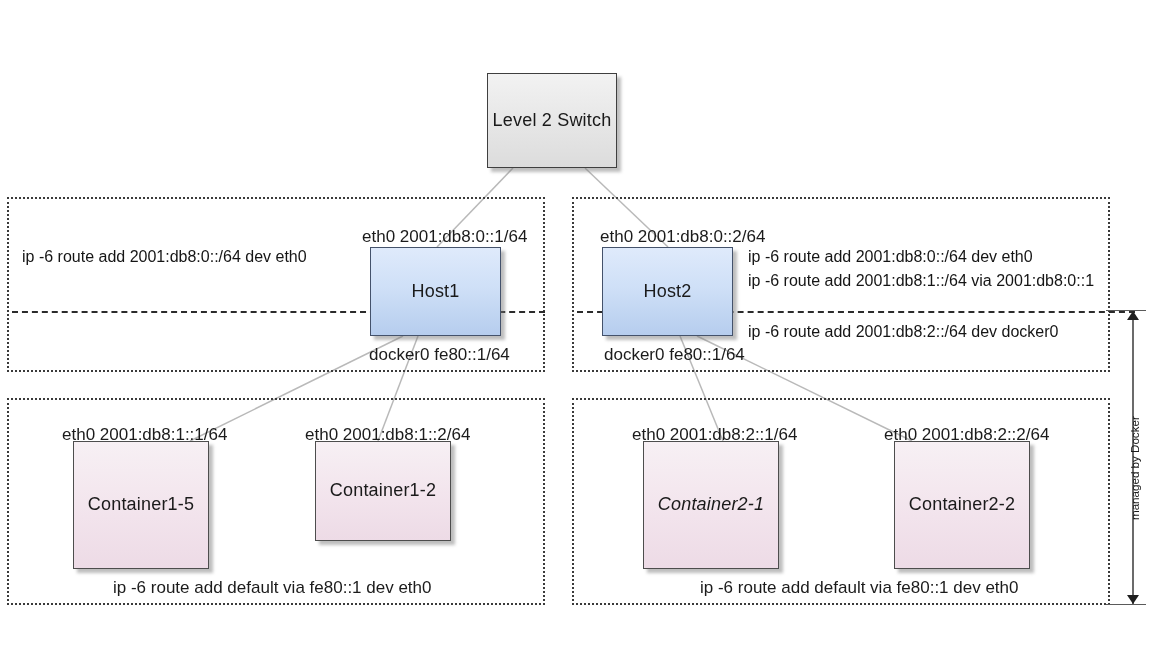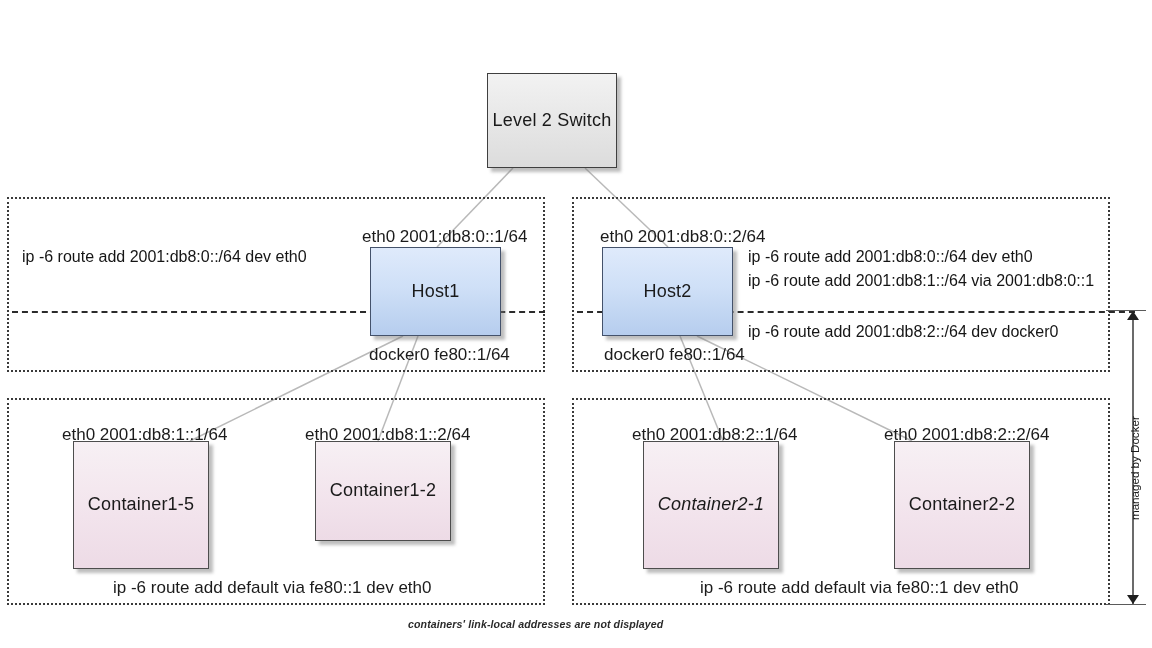--- a/index.html
+++ b/index.html
@@ -217,15 +217,14 @@
 
   <div class="lbl" style="left:700px; top:576px;">ip -6 route add default via fe80::1 dev eth0</div>
 
   <div class="measure-tick" style="left:1106px; top:310px; width:40px;"></div>
   <div class="measure-tick" style="left:1106px; top:604px; width:40px;"></div>
   <div class="measure-line" style="left:1132px; top:312px; height:292px;"></div>
   <div class="measure-cap up" style="left:1127px; top:311px;"></div>
   <div class="measure-cap down" style="left:1127px; top:595px;"></div>
   <div class="vtext" style="left:1128px; top:520px;">managed by Docker</div>
 
-  <div class="caption" style="left:408px; top:618px;">containers' link-local addresses are not displayed</div>
 
 </div>
 
 </body></html>

